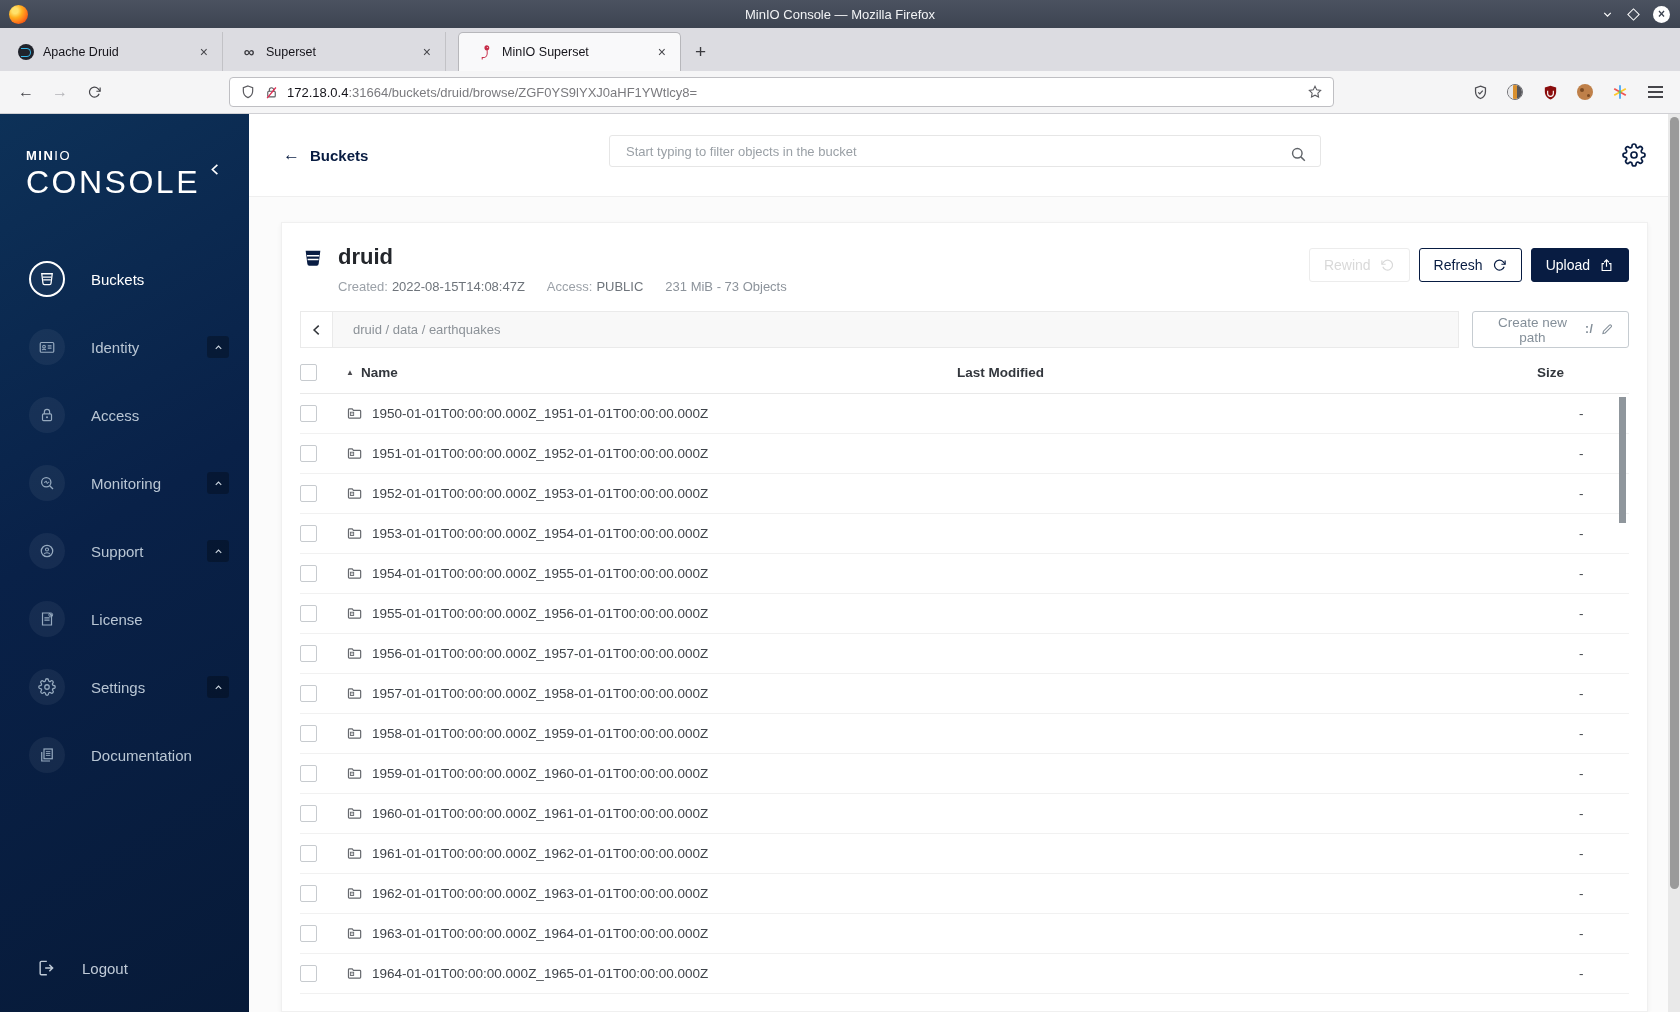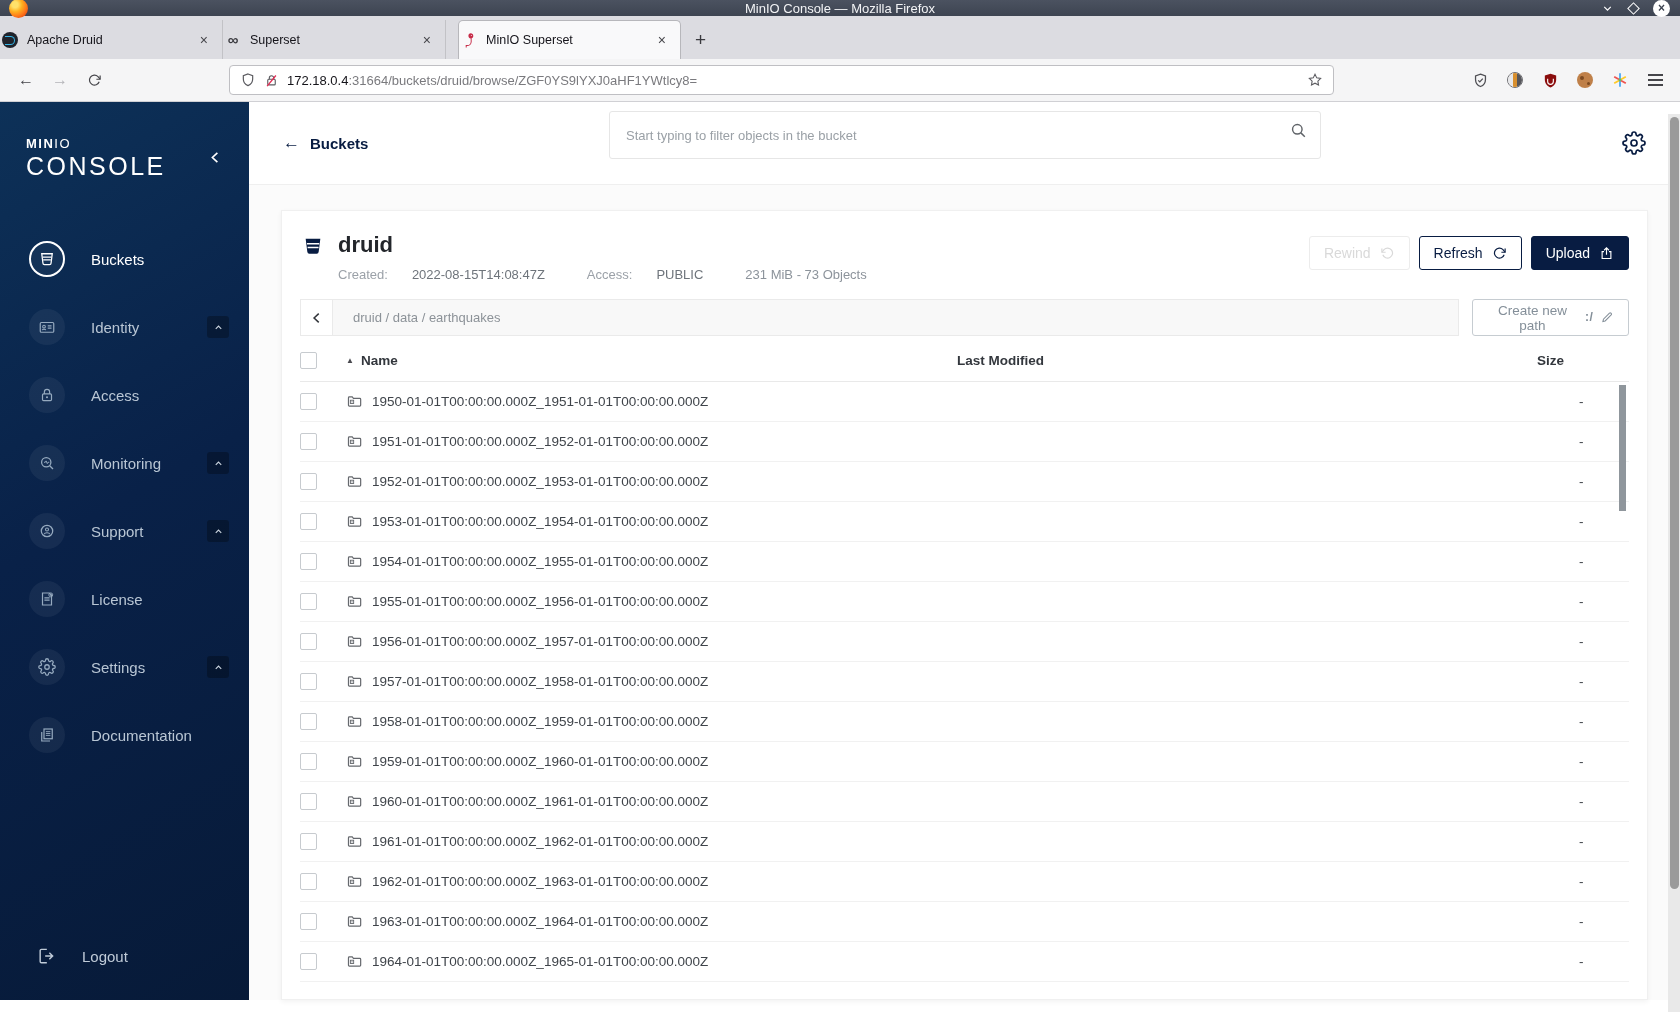--- a/index.html
+++ b/index.html
@@ -1,29 +1,29 @@
 <!DOCTYPE html>
 <html><head>
 <meta charset="utf-8">
 <style>
   * { box-sizing: border-box; margin: 0; padding: 0; }
   html,body { width:1680px; height:1012px; overflow:hidden; font-family:"Liberation Sans",sans-serif; background:#fff; }
 
   
-  .titlebar { height:16px; background:linear-gradient(#4b5260,#3d4451); display:flex; align-items:center; position:relative; color:#fff; }
+  .titlebar { height:28px; background:linear-gradient(#4b5260,#3d4451); display:flex; align-items:center; position:relative; color:#fff; }
   .ff-logo { width:19px; height:19px; margin-left:9px; border-radius:50%;
     background:radial-gradient(circle at 32% 30%, #ffe16b 0 16%, #ffb01f 38%, #ff7a1a 62%, #e8420e 88%); }
   .tb-title { position:absolute; left:50%; transform:translateX(-50%); font-size:13px; color:#f2f3f5; }
   .win-controls { margin-left:auto; display:flex; align-items:center; gap:15px; margin-right:10px; }
   .wc-min svg, .wc-max { display:block; }
   .wc-max { width:9px; height:9px; border:1.5px solid #fff; transform:rotate(45deg); }
   .wc-close { width:17px; height:17px; border-radius:50%; background:#fff; color:#3d4451; font-size:12px; line-height:16px; text-align:center; font-weight:700; }
 
   .tabstrip { height:43px; background:#dcdce1; display:flex; align-items:stretch; padding-top:4px; }
-  .tab { width:223px; display:flex; align-items:center; padding:0 10px 0 2px; font-size:12.5px; color:#15141a; position:relative; }
+  .tab { width:223px; display:flex; align-items:center; padding:0 10px 0 18px; font-size:12.5px; color:#15141a; position:relative; }
   .tab.inactive { border-right:1px solid #c2c2c6; }
   .tab.active { background:#f9f9fa; border:1px solid #b7b7bb; border-bottom:none; border-radius:5px 5px 0 0; margin-left:12px; }
   .tab .favicon { width:16px; height:16px; margin-right:9px; flex:none; display:flex; align-items:center; justify-content:center; }
   .tab .tab-label { flex:1; white-space:nowrap; overflow:hidden; }
   .tab .tab-close { color:#47474c; font-size:14px; padding:0 4px; }
   .newtab-btn { align-self:center; font-size:19px; color:#3a3a3f; padding:0 14px; }
   .fav-druid { width:16px; height:16px; border-radius:50%; background:#20232b; position:relative; }
   .fav-druid::after { content:""; position:absolute; left:3px; top:4px; width:9px; height:7px; border:1.6px solid #37b5e5; border-left:none; border-radius:0 6px 6px 0; }
   .fav-superset { font-weight:700; font-size:15px; color:#3b3b40; line-height:16px; }
 
@@ -44,50 +44,50 @@
   .hamburger i { width:15px; height:2px; background:#45454a; }
 
   
   .app { display:flex; width:1668px; height:898px; }
 
   .sidebar { width:249px; flex:none; background:linear-gradient(150deg,#0d3158 0%, #092148 45%, #071a38 100%); display:flex; flex-direction:column; color:#b9c6d4; }
   .logo-row { display:flex; align-items:flex-start; margin:34px 26px 0 26px; }
   .logo-stack { display:flex; flex-direction:column; color:#fff; }
   .logo-minio { font-size:13px; letter-spacing:1.5px; font-weight:800; }
   .logo-minio .thin { font-weight:300; }
-  .logo-console { font-size:25px; font-weight:300; letter-spacing:2.5px; margin-top:1px; }
+  .logo-console { font-size:32px; font-weight:300; letter-spacing:2.5px; margin-top:1px; }
   .collapse-btn { margin-left:auto; margin-top:14px; color:#fff; }
   .nav-items { margin-top:44px; display:flex; flex-direction:column; flex:1; }
   .nav-item { height:68px; display:flex; align-items:center; padding-left:29px; padding-right:20px; gap:26px; font-size:15px; }
   .icon-circle { width:36px; height:36px; flex:none; border-radius:50%; background:rgba(255,255,255,.055); display:flex; align-items:center; justify-content:center; color:#96aabf; }
   .icon-circle svg { width:18px; height:18px; }
   .nav-item.active .icon-circle { border:2px solid #fff; color:#fff; background:rgba(255,255,255,.04); }
   .nav-item.active { color:#fff; }
   .chev-box { margin-left:auto; width:22px; height:22px; border-radius:3px; background:rgba(0,0,0,.28); display:flex; align-items:center; justify-content:center; color:#cdd6e0; }
   .logout-row { display:flex; align-items:center; gap:26px; padding-left:36px; margin-bottom:34px; font-size:15px; color:#c0cbd8; }
   .logout-row svg { width:20px; height:20px; }
 
   
   .main { flex:1; min-width:0; display:flex; flex-direction:column; background:#fbfbfb; }
   .main-header { height:83px; flex:none; background:#fff; border-bottom:1px solid #efefef; display:flex; align-items:center; padding:0 22px 0 34px; position:relative; }
   .back-link { display:flex; align-items:center; gap:10px; color:#081c42; font-weight:700; font-size:15px; }
   .back-link .arrow { font-size:17px; }
-  .search-wrap { position:absolute; left:360px; top:9px; width:712px; height:48px; }
+  .search-wrap { position:absolute; left:360px; top:21px; width:712px; height:32px; }
   .search-wrap input { width:100%; height:100%; border:1px solid #e6e6e6; border-radius:3px; padding:0 42px 0 16px; font-size:13px; color:#333; font-family:"Liberation Sans",sans-serif; background:#fff; outline:none; }
   .search-wrap input::placeholder { color:#9aa0a6; }
   .search-mag { position:absolute; right:13px; top:10px; color:#5f6368; }
   .gear-btn { margin-left:auto; color:#081c42; }
 
   .content { flex:1; padding:25px 20px 0 32px; min-height:0; }
   .card { background:#fff; border:1px solid #f0f0f0; box-shadow:0 2px 5px rgba(0,0,0,.05); padding:0 18px; height:100%; position:relative; }
 
   .card-top { display:flex; padding-top:21px; }
   .bucket-badge { color:#081c42; margin:3px 14px 0 2px; }
   .bucket-name { font-size:22px; font-weight:700; color:#23262b; }
-  .bucket-meta { margin-top:9px; font-size:13px; color:#9ba1a8; display:flex; gap:24px; align-items:baseline; }
+  .bucket-meta { margin-top:9px; font-size:13px; color:#9ba1a8; display:flex; gap:4px; align-items:baseline; }
   .bucket-meta .val { font-weight:400; color:#6e747b; margin-right:18px; }
   .bucket-meta .usage { color:#8c939b; }
   .top-actions { margin-left:auto; display:flex; gap:9px; margin-top:4px; }
   .btn { height:34px; display:flex; align-items:center; gap:9px; padding:0 14px; font-size:14px; border-radius:3px; border:1px solid; background:#fff; font-family:"Liberation Sans",sans-serif; }
   .btn svg { width:15px; height:15px; }
   .btn-disabled { color:#d9d9d9; border-color:#ececec; }
   .btn-outline { color:#081c42; border-color:#081c42; }
   .btn-primary { color:#fff; border-color:#081c42; background:#081c42; }
 
   .path-row { display:flex; margin-top:17px; height:37px; }

